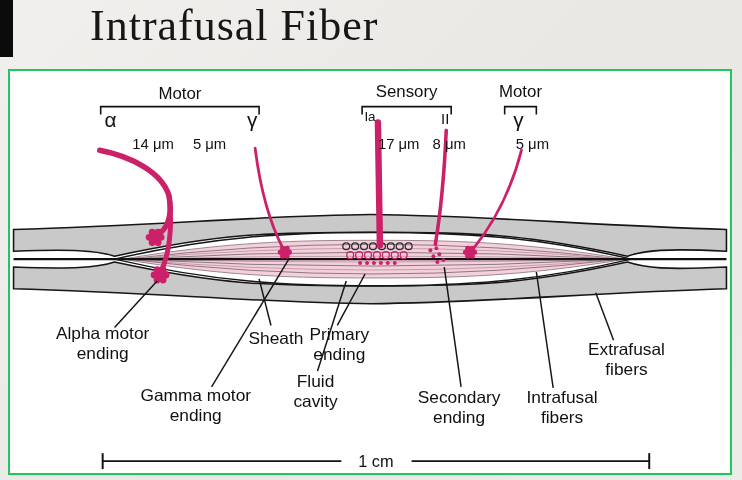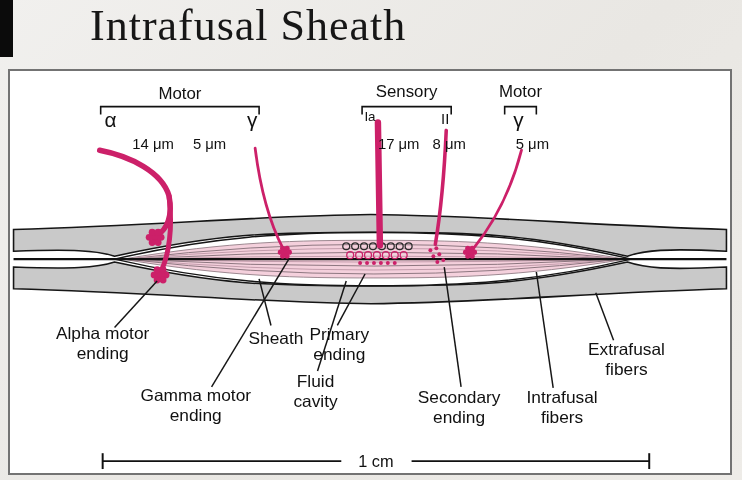--- a/index.html
+++ b/index.html
@@ -9,37 +9,37 @@
     font-family:"Liberation Sans",sans-serif;
   }
   .corner-bar{position:absolute;left:0;top:0;width:13px;height:57px;background:#0b0b0b;}
   .title{
     position:absolute;left:90px;top:0;margin:0;
     font-family:"Liberation Serif",serif;font-weight:500;font-size:44px;
     color:#161616;letter-spacing:1px;white-space:nowrap;
   }
   .figure-box{
     position:absolute;left:8px;top:69px;width:724px;height:406px;
-    background:#ffffff;border:2px solid #737373;box-sizing:border-box;
+    background:#ffffff;border:2px solid #22c55e;box-sizing:border-box;
   }
   svg{display:block;width:100%;height:100%;}
   text{font-family:"Liberation Sans",sans-serif;fill:#111;}
   .t13{font-size:13.5px;}
   .t15{font-size:15px;}
   .t16{font-size:16.5px;}
   .t17{font-size:17px;}
   .t18{font-size:17.5px;}
   .t21{font-size:21px;}
 </style>
 </head>
 <body>
 
 <div class="page">
   <div class="corner-bar"></div>
-  <h1 class="title">Intrafusal Sheath</h1>
+  <h1 class="title">Intrafusal Fiber</h1>
 
   <div class="figure-box">
     <svg viewBox="0 0 724 406">
       <defs>
         <g id="flower">
           <circle cx="0" cy="0" r="4"></circle>
           <circle cx="6" cy="0" r="3.5"></circle>
           <circle cx="3" cy="5.2" r="3.5"></circle>
           <circle cx="-3" cy="5.2" r="3.5"></circle>
           <circle cx="-6" cy="0" r="3.5"></circle>

